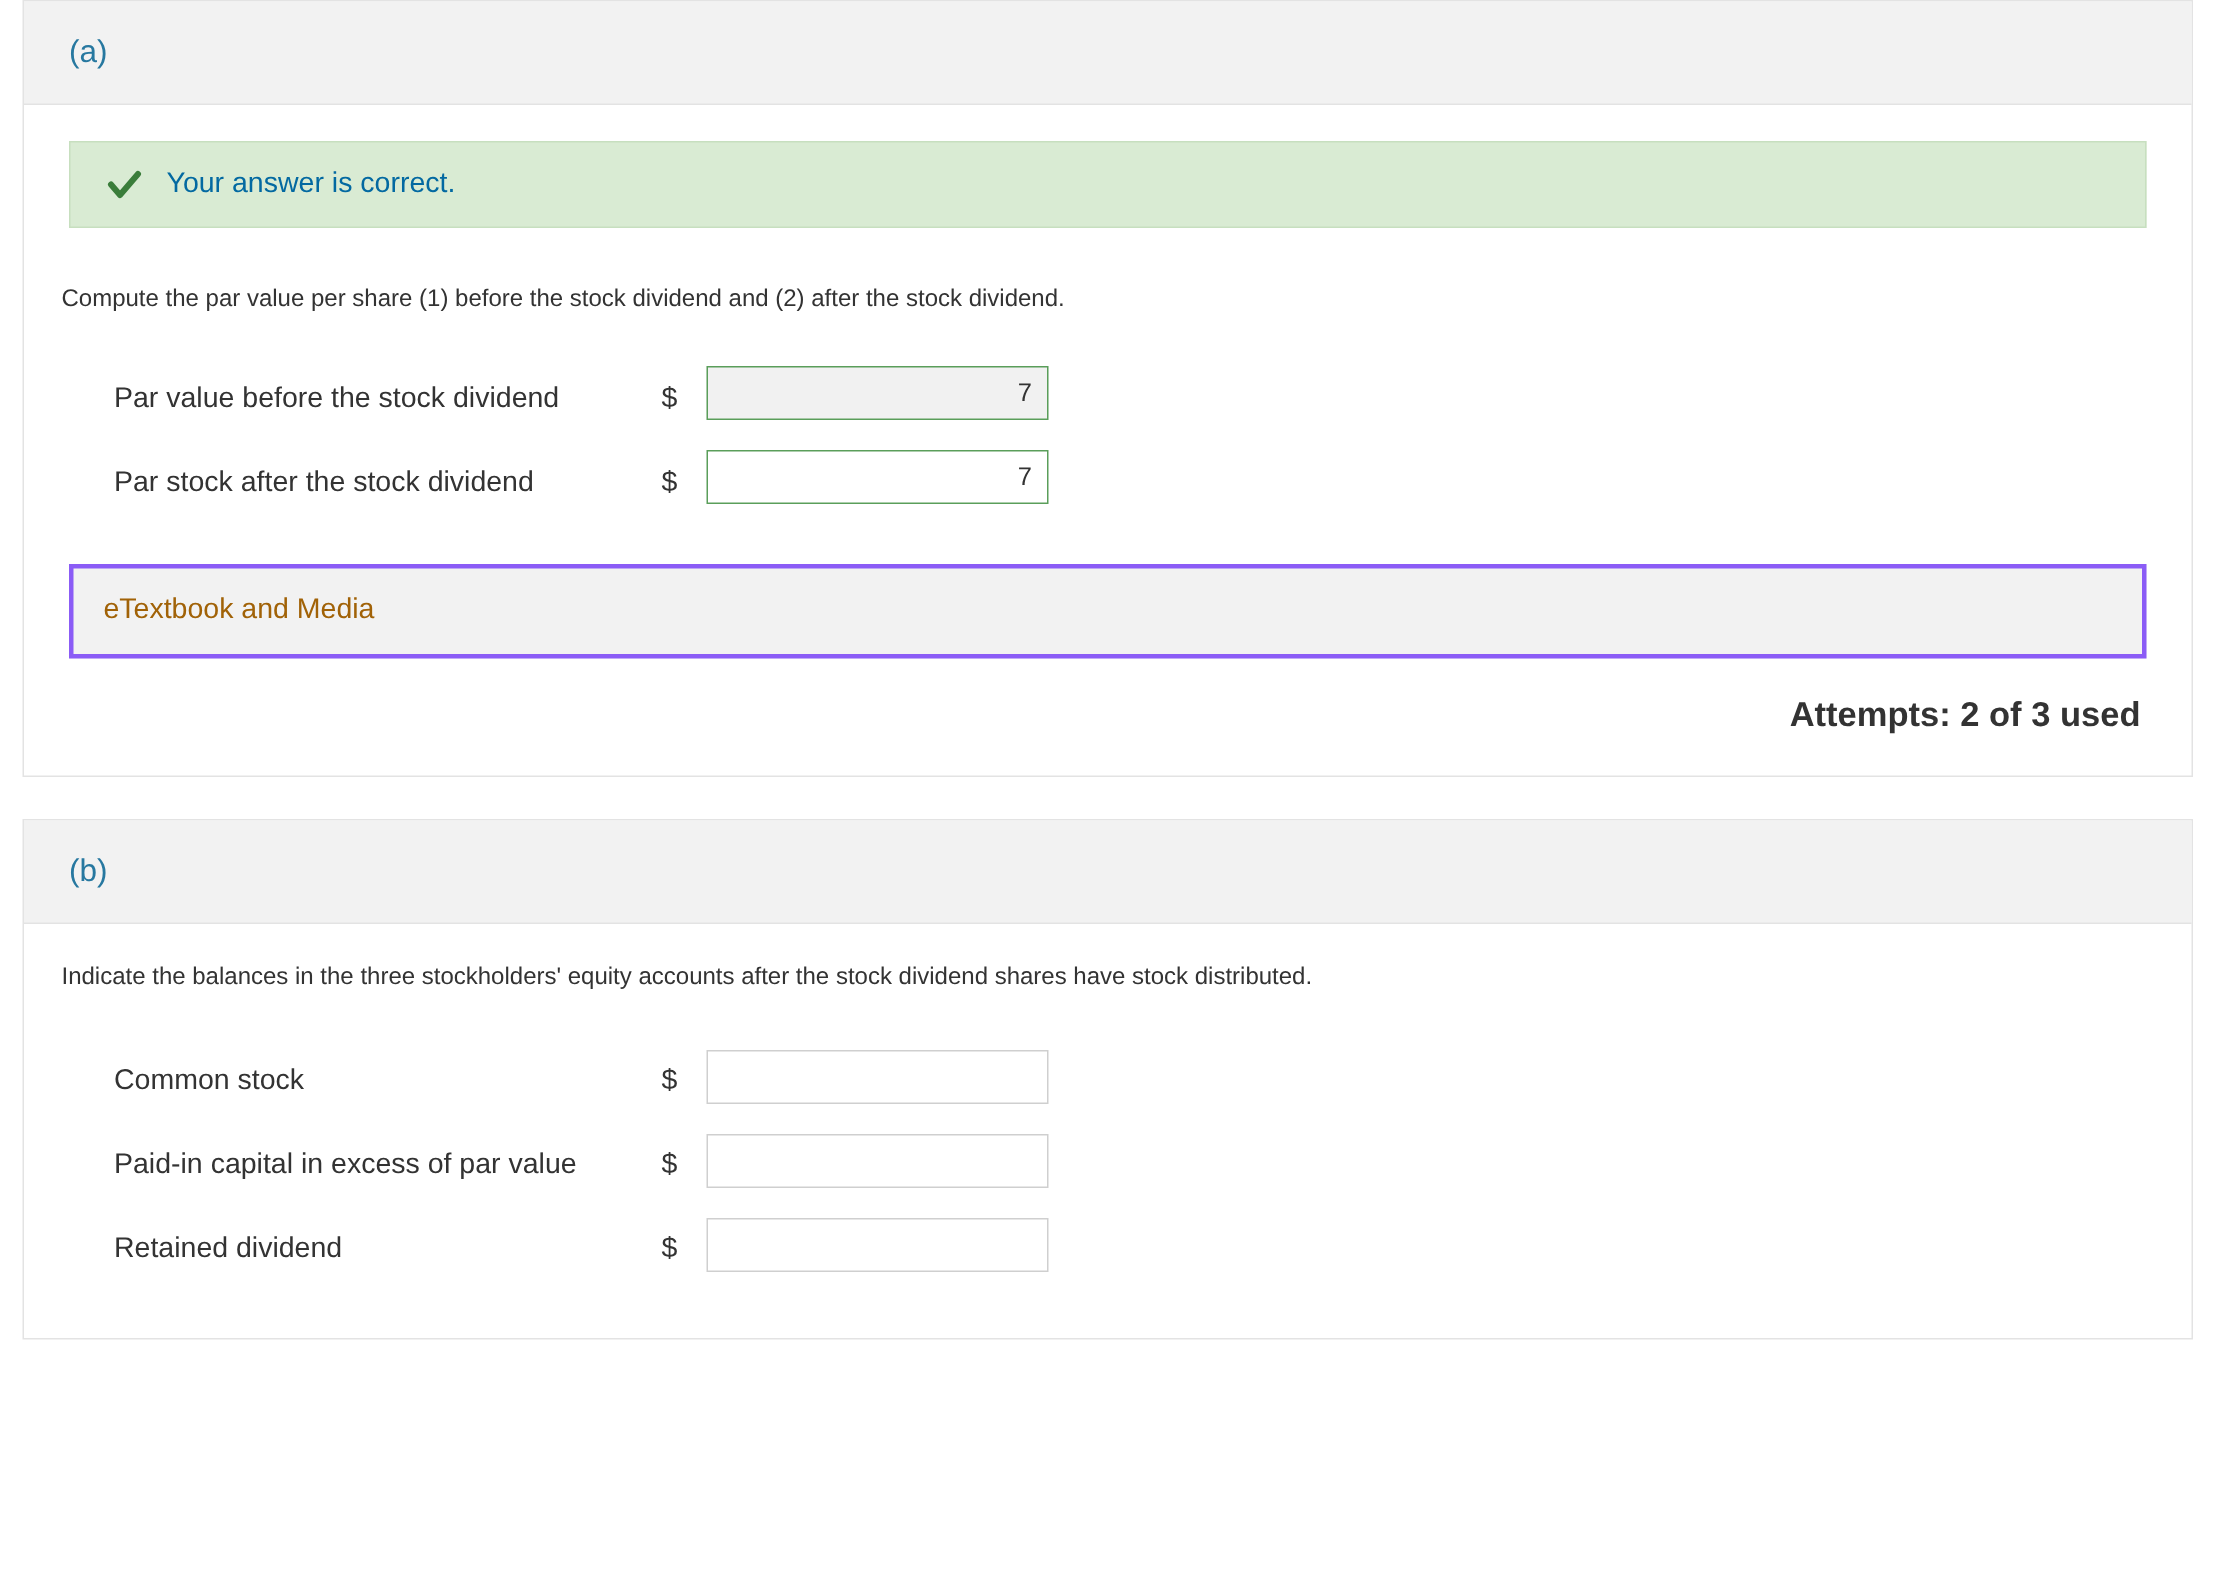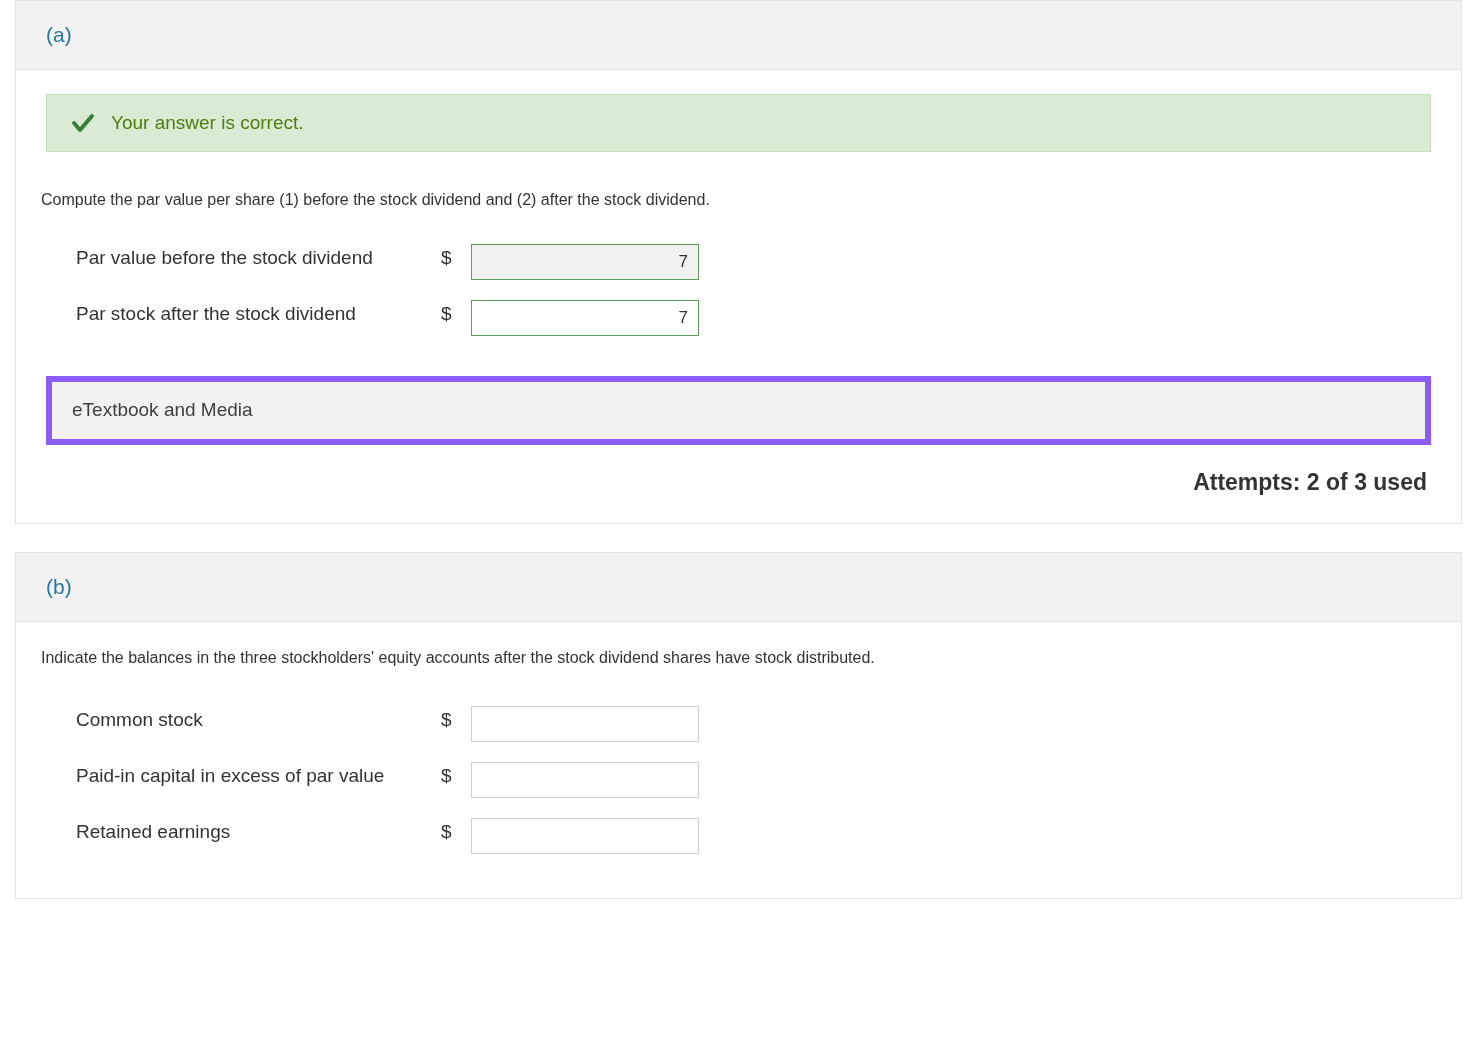--- a/index.html
+++ b/index.html
@@ -50,36 +50,36 @@
       height: 24px;
       display: inline-flex;
       align-items: center;
       justify-content: center;
     }
     .check-icon svg {
       width: 24px;
       height: 24px;
     }
     .correct-text {
-      color: #4d7c0f;
+      color: #0369a1;
       font-size: 19px;
     }
     .question-prompt {
       color: #333;
       font-size: 16px;
       margin-bottom: 32px;
       margin-left: -5px;
     }
     .input-rows {
       padding-left: 30px;
       margin-bottom: 40px;
     }
     .input-row {
       display: flex;
-      align-items: flex-start;
+      align-items: flex-end;
       margin-bottom: 20px;
     }
     .input-label {
       width: 365px;
       color: #333;
       font-size: 19px;
     }
     .dollar-sign {
       font-size: 19px;
       color: #333;
@@ -99,24 +99,24 @@
     .value-input.filled-readonly {
       background: #f1f1f1;
       border: 1px solid #5a9e5a;
     }
     .value-input.filled-readonly2 {
       background: #ffffff;
       border: 1px solid #5a9e5a;
     }
     .etextbook-bar {
       background: #f2f2f2;
-      border: 6px solid #8b5cf6;
+      border: 3px solid #8b5cf6;
       padding: 14px 20px;
       font-size: 19px;
-      color: #404040;
+      color: #a16207;
       margin-top: 14px;
     }
     .attempts-text {
       text-align: right;
       font-weight: bold;
       font-size: 23px;
       color: #333;
       margin-top: 20px;
       padding-right: 4px;
     }
@@ -182,21 +182,21 @@
           <span class="input-label">Common stock</span>
           <span class="dollar-sign">$</span>
           <input class="value-input" type="text" value="" style="">
         </div>
         <div class="input-row">
           <span class="input-label">Paid-in capital in excess of par value</span>
           <span class="dollar-sign">$</span>
           <input class="value-input" type="text" value="" style="">
         </div>
         <div class="input-row">
-          <span class="input-label">Retained earnings</span>
+          <span class="input-label">Retained dividend</span>
           <span class="dollar-sign">$</span>
           <input class="value-input" type="text" value="" style="">
         </div>
       </div>
 
     </div>
   </div>
 
 </div>
 

